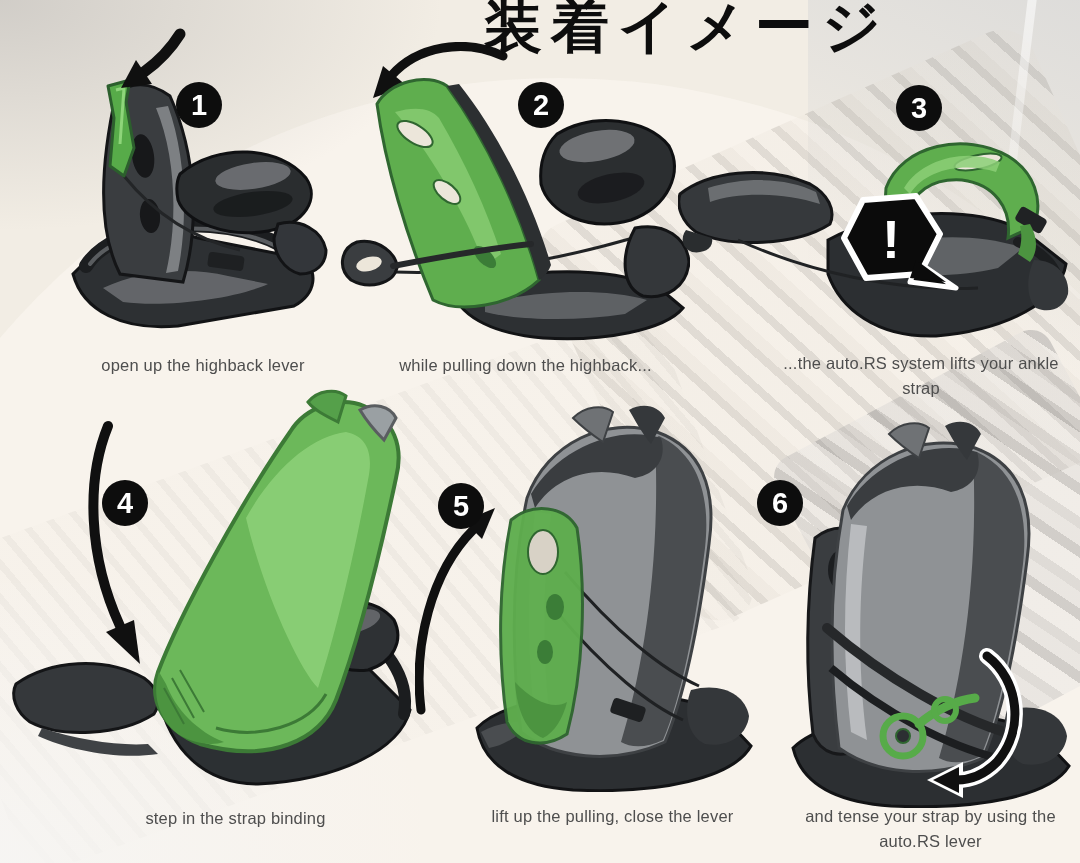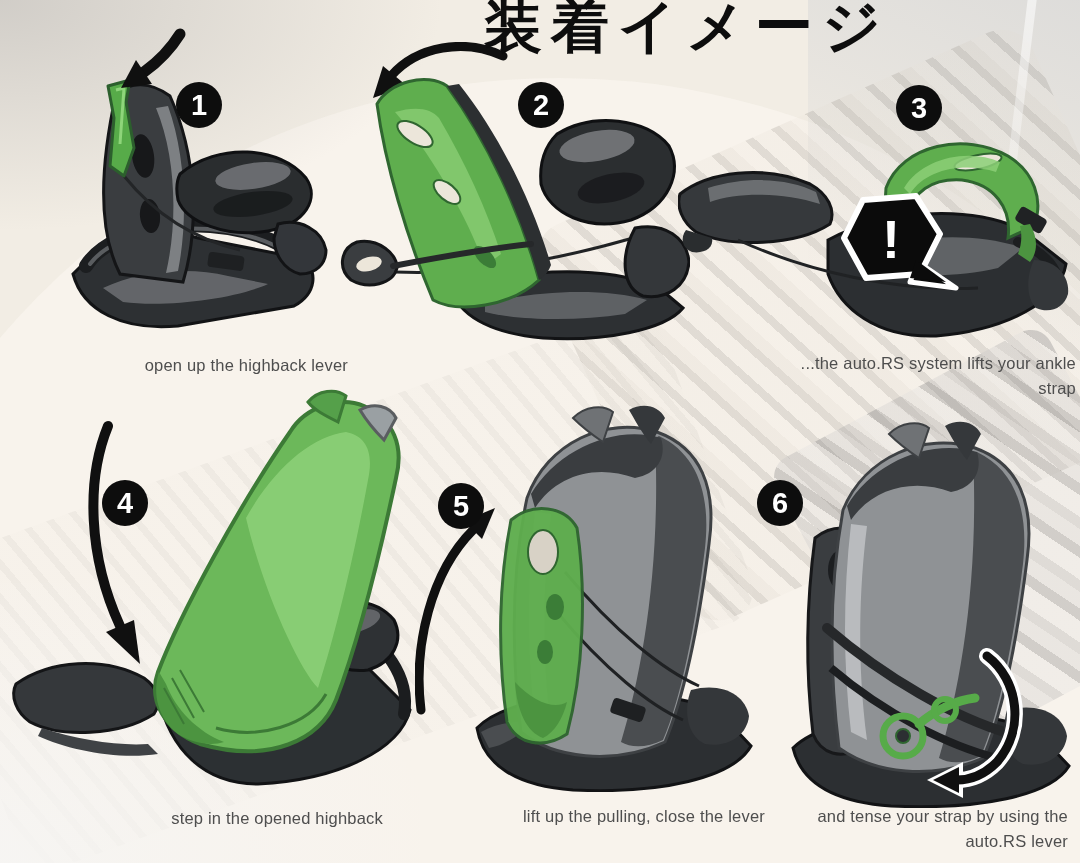--- a/index.html
+++ b/index.html
@@ -45,28 +45,28 @@
   .badge {
     position:absolute; z-index:4; width:46px; height:46px; border-radius:50%;
     background:#0d0d0d; color:#ffffff; font-size:29px; font-weight:bold;
     display:flex; align-items:center; justify-content:center;
   }
   .b1{left:176px;top:82px} .b2{left:518px;top:82px} .b3{left:896px;top:85px}
   .b4{left:102px;top:480px} .b5{left:438px;top:483px} .b6{left:757px;top:480px}
 
   .caption {
     position:absolute; z-index:3; margin:0; color:#4e4e4e;
-    font-size:16.5px; line-height:1.5; letter-spacing:.2px; text-align:right;
+    font-size:16.5px; line-height:1.5; letter-spacing:.2px; text-align:center;
   }
   .c1{left:58px;  top:353px; width:290px}
   .c2{left:378px; top:353px; width:295px}
   .c3{left:766px; top:351px; width:310px}
   .c4{left:88px;  top:806px; width:295px}
   .c5{left:460px; top:804px; width:305px}
-  .c6{left:793px; top:804px; width:275px; text-align:right}
+  .c6{left:793px; top:804px; width:275px; text-align:center}
 
   .illus { position:absolute; z-index:2; }
   .i1{left:28px;  top:26px;  width:310px; height:315px}
   .i2{left:335px; top:42px;  width:355px; height:300px}
   .i3{left:678px; top:92px;  width:402px; height:260px}
   .i4{left:8px;   top:388px; width:410px; height:405px}
   .i5{left:415px; top:402px; width:345px; height:390px}
   .i6{left:735px; top:418px; width:345px; height:390px}
 </style>
 </head>
@@ -225,18 +225,19 @@
     </g>
     <g>
       <path d="M252,238 C284,262 290,312 262,344 C250,356 236,362 222,362" stroke="#ffffff" stroke-width="16" fill="none" stroke-linecap="round"></path>
       <polygon points="192,362 228,344 228,380" fill="#ffffff"></polygon>
       <path d="M252,238 C284,262 290,312 262,344 C250,356 236,362 222,362" stroke="#101010" stroke-width="9" fill="none" stroke-linecap="round"></path>
       <polygon points="198,362 224,349 224,375" fill="#101010"></polygon>
     </g>
   </svg>
 
   <p class="caption c1">open up the highback lever</p>
+  <p class="caption c2">while pulling down the highback...</p>
   <p class="caption c3">...the auto.RS system lifts your ankle strap</p>
-  <p class="caption c4">step in the opened highback</p>
+  <p class="caption c4">step in the strap binding</p>
   <p class="caption c5">lift up the pulling, close the lever</p>
   <p class="caption c6">and tense your strap by using the auto.RS lever</p>
 
 </div>
 
 </body></html>

